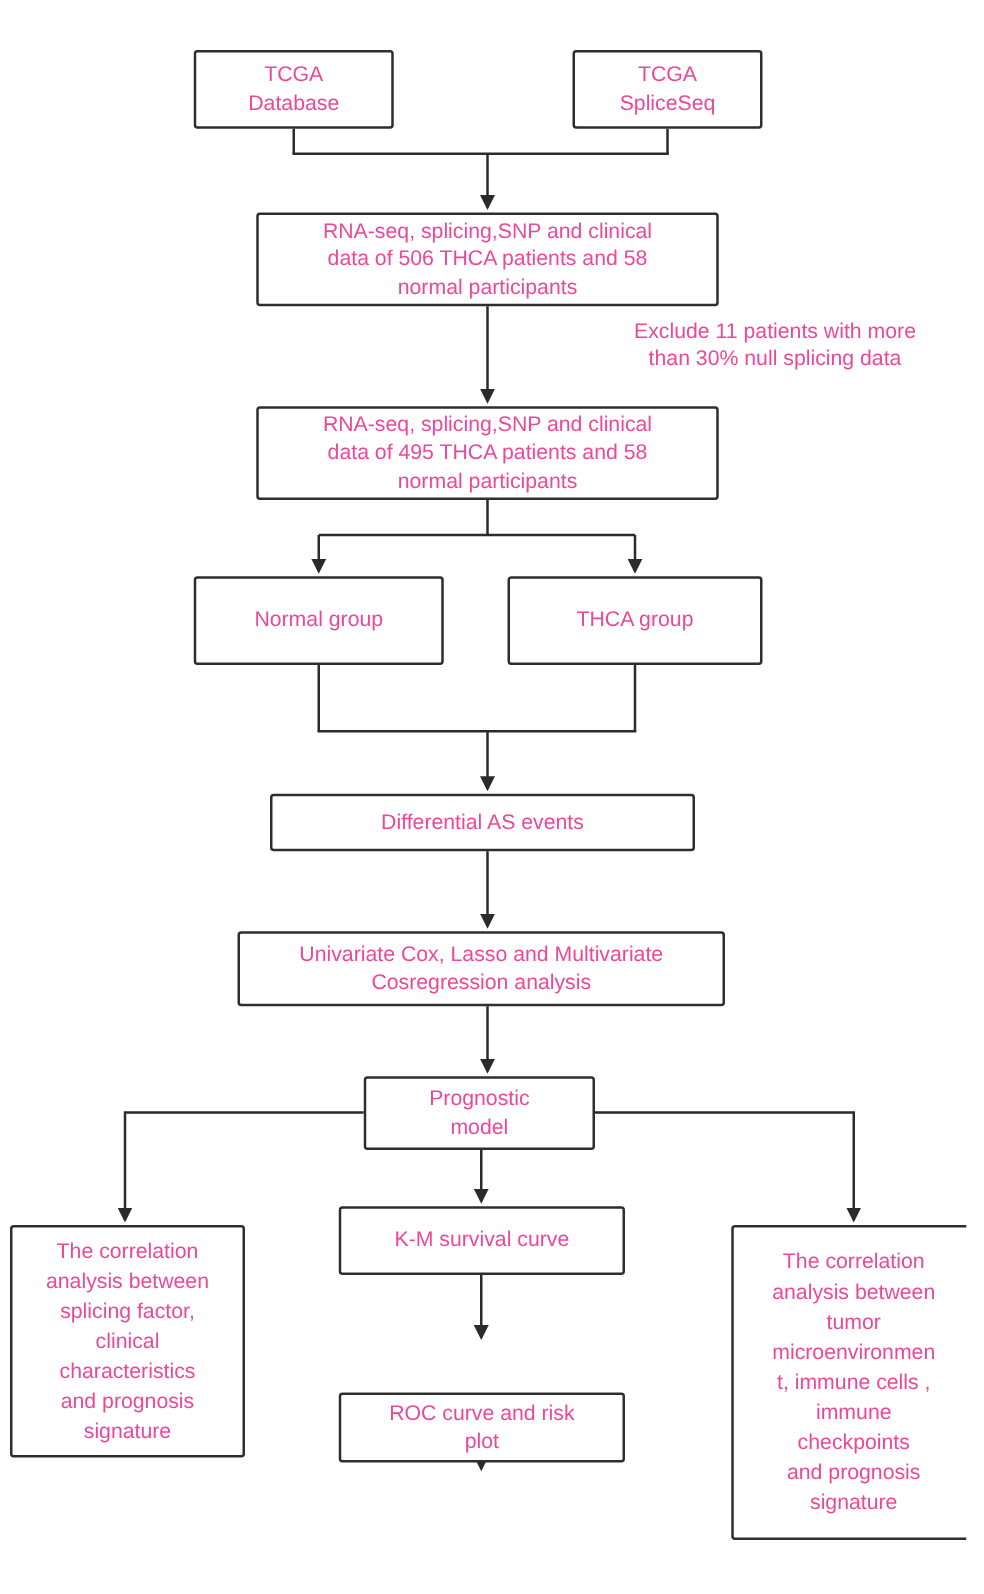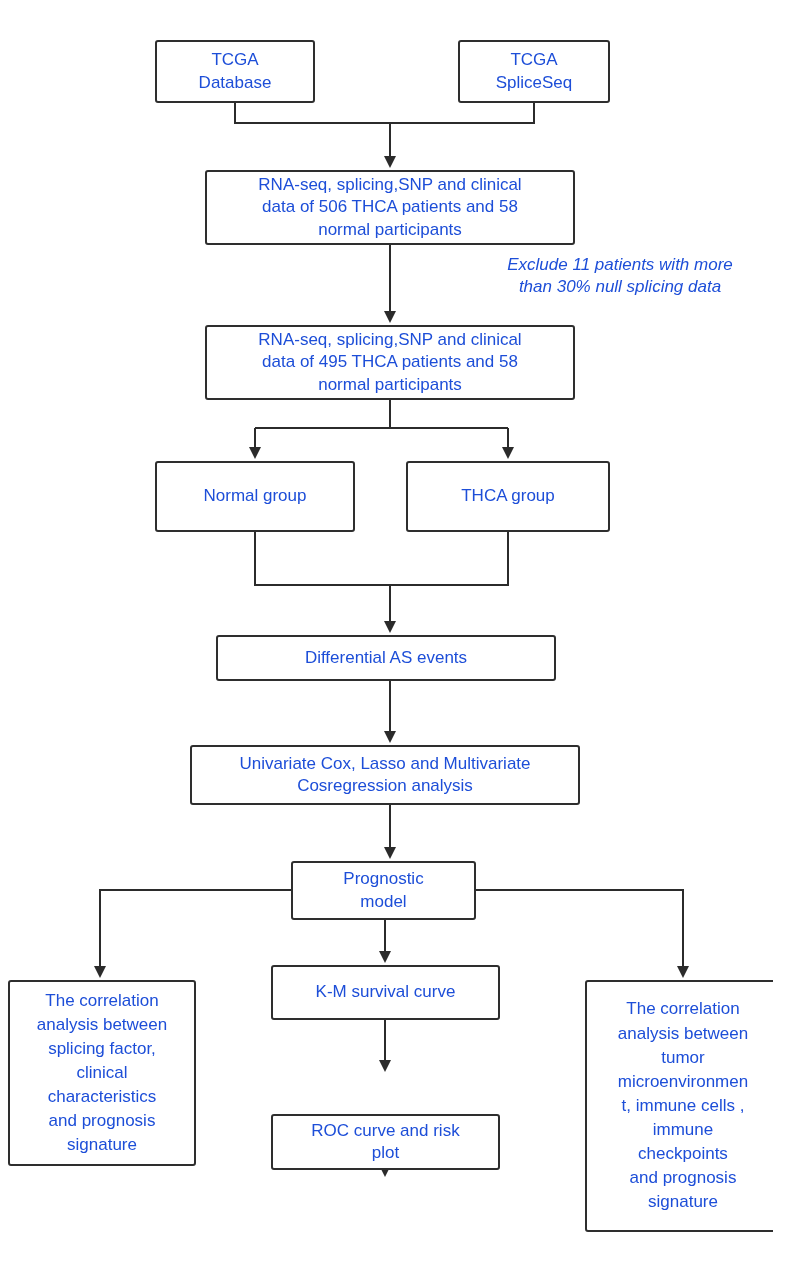--- a/index.html
+++ b/index.html
@@ -2,21 +2,21 @@
 <html><head>
 <meta charset="utf-8">
 <style>
   html,body{margin:0;padding:0;background:#ffffff;}
   #canvas{
     position:relative;
     width:773px;
     height:1275px;
     background:#ffffff;
     font-family:"Liberation Sans","DejaVu Sans",sans-serif;
-    color:#1d4ed8;
+    color:#ec4899;
     overflow:hidden;
   }
   #connectors{
     position:absolute;
     left:0;top:0;
     width:787px;height:1275px;
     pointer-events:none;
   }
   .node{
     position:absolute;
@@ -80,21 +80,21 @@
   <div class="node" style="left:155px;top:40px;width:160px;height:63px;">TCGA
 Database</div>
 
   <div class="node" style="left:458px;top:40px;width:152px;height:63px;">TCGA
 SpliceSeq</div>
 
   <div class="node" style="left:205px;top:170px;width:370px;height:75px;">RNA-seq, splicing,SNP and clinical
 data of 506 THCA patients and 58
 normal participants</div>
 
-  <div class="annotation" style="left:455px;top:254px;width:330px;font-style:italic;">Exclude 11 patients with more
+  <div class="annotation" style="left:455px;top:254px;width:330px;">Exclude 11 patients with more
 than 30% null splicing data</div>
 
   <div class="node" style="left:205px;top:325px;width:370px;height:75px;">RNA-seq, splicing,SNP and clinical
 data of 495 THCA patients and 58
 normal participants</div>
 
   <div class="node" style="left:155px;top:461px;width:200px;height:71px;">Normal group</div>
 
   <div class="node" style="left:406px;top:461px;width:204px;height:71px;">THCA group</div>
 

